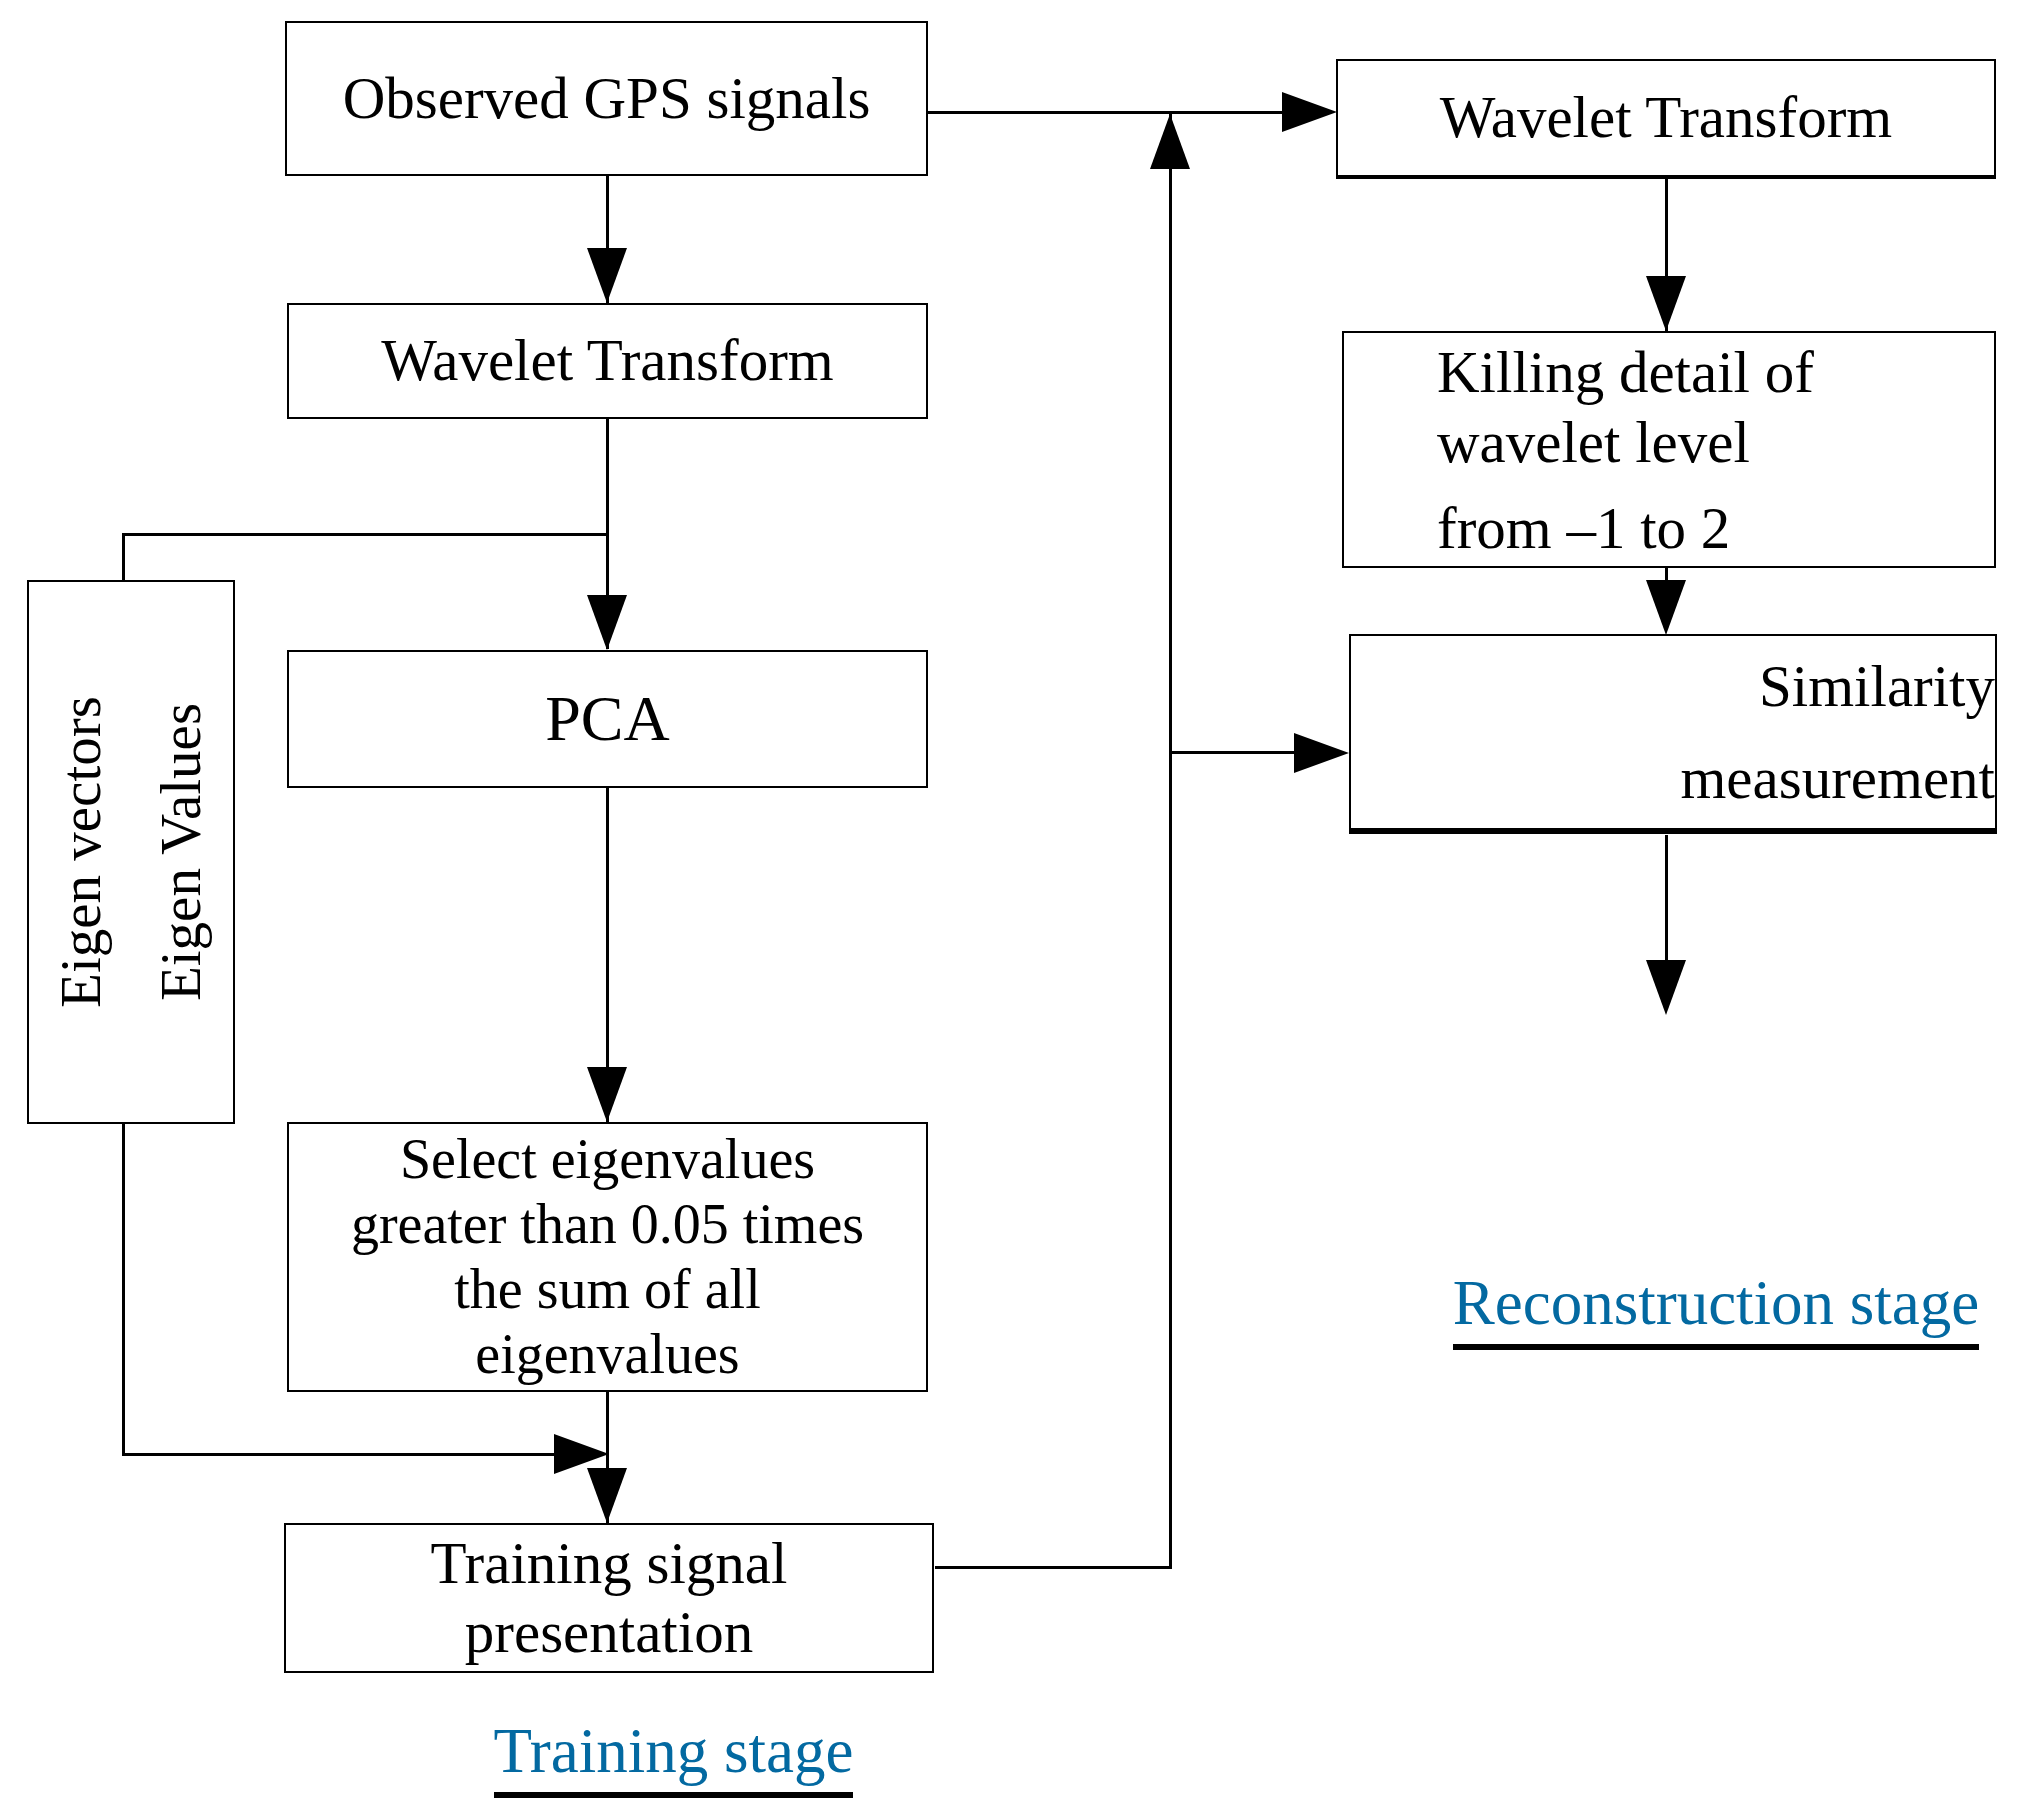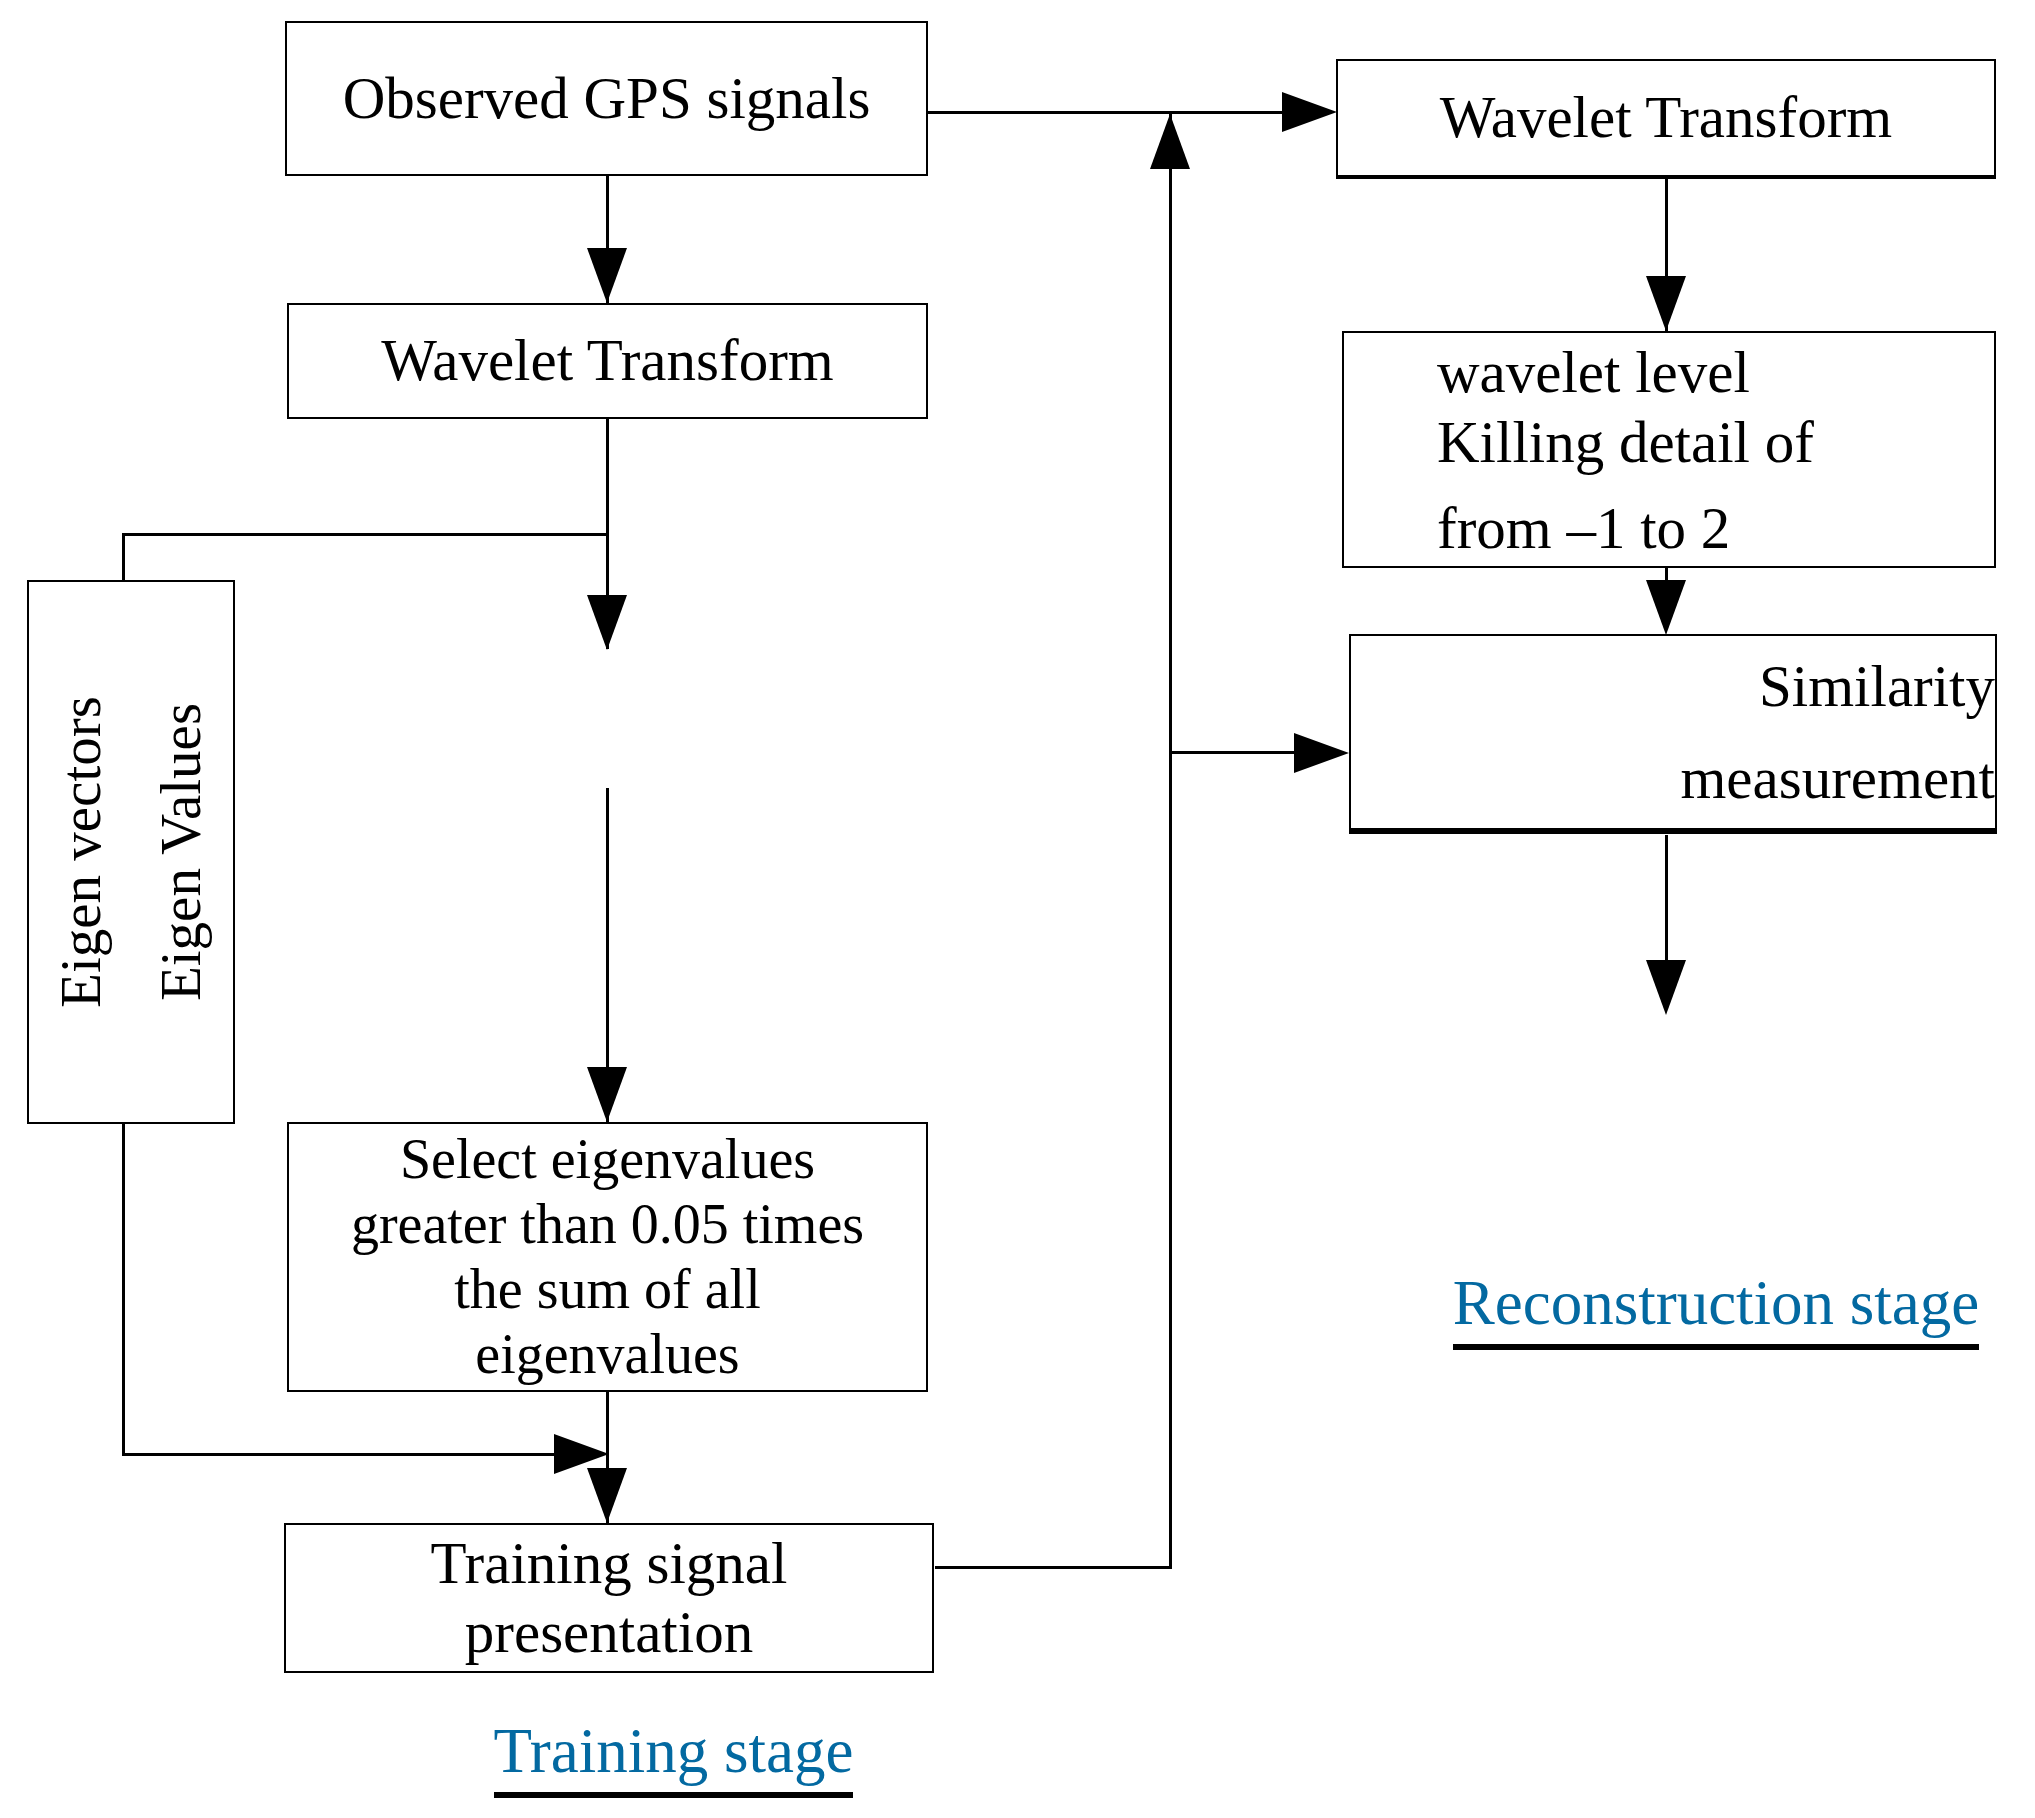--- a/index.html
+++ b/index.html
@@ -93,20 +93,23 @@
 <div id="canvas">
 
   <div class="box" id="node-observed">
     <span>Observed GPS signals</span>
   </div>
 
   <div class="box" id="node-wavelet-l">
     <span>Wavelet Transform</span>
   </div>
 
+  <div class="box" id="node-pca">
+    <span>PCA</span>
+  </div>
 
   <div class="box" id="node-select">
     <span>Select eigenvalues</span>
     <span>greater than 0.05 times</span>
     <span>the sum of all</span>
     <span>eigenvalues</span>
   </div>
 
   <div class="box" id="node-training">
     <span>Training signal</span>
@@ -122,22 +125,22 @@
 
   <div class="stage-label" id="label-training">
     <span>Training stage</span>
   </div>
 
   <div class="box" id="node-wavelet-r">
     <span>Wavelet Transform</span>
   </div>
 
   <div class="box" id="node-killing">
+    <span>Killing detail of</span>
     <span>wavelet level</span>
-    <span>Killing detail of</span>
     <span class="gap-line">from –1 to 2</span>
   </div>
 
   <div class="box" id="node-similarity">
     <span>Similarity</span>
     <span>measurement</span>
   </div>
 
 
   <div class="stage-label" id="label-reconstruction">

